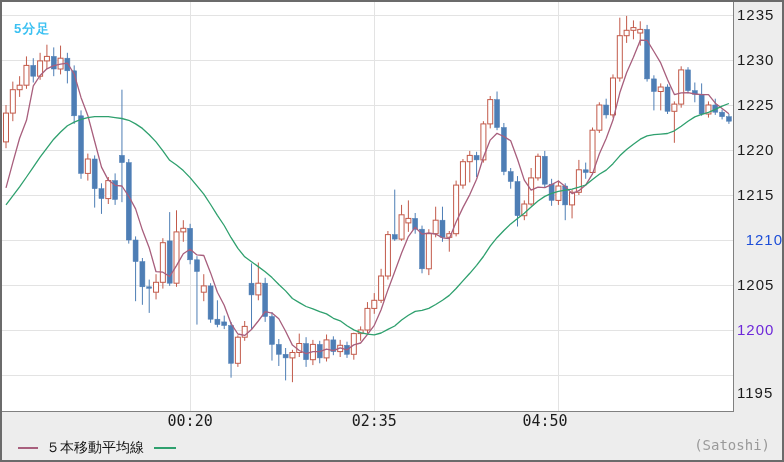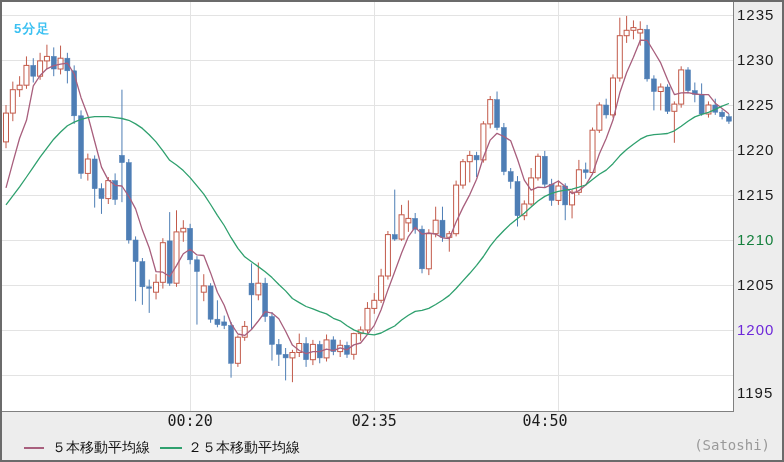--- a/index.html
+++ b/index.html
@@ -11,21 +11,21 @@
         border-right:1px solid #808080;border-bottom:1px solid #808080;box-sizing:border-box;}
   #plot svg{position:absolute;left:0;top:0;}
   #chart-title{position:absolute;left:14px;top:20px;font-size:13px;font-weight:bold;
         letter-spacing:1px;z-index:5;}
   .ylabel{position:absolute;left:737px;width:46px;height:18px;line-height:18px;
         font-family:Liberation Sans, sans-serif;font-size:15px;
         letter-spacing:1px;text-align:left;}
   .xlabel{position:absolute;top:413px;width:64px;height:16px;line-height:16px;
         font-family:"DejaVu Sans Mono","Liberation Mono",monospace;font-size:15px;
         text-align:center;}
-  #legend{position:absolute;left:8px;top:438px;height:20px;width:500px;}
+  #legend{position:absolute;left:2px;top:438px;height:20px;width:500px;}
   .leg-line{position:absolute;top:9px;height:2px;}
   .leg-text{position:absolute;top:0;height:18px;line-height:18px;font-size:14px;color:#111;}
   #satoshi{position:absolute;right:14px;top:436px;height:18px;line-height:18px;
         font-family:"DejaVu Sans Mono","Liberation Mono",monospace;font-size:14px;}
 </style>
 </head>
 <body>
 
 <div id="stage" style="background: rgb(237, 237, 237);">
   <div id="plot" style="background: rgb(255, 255, 255);">
@@ -260,31 +260,30 @@
         <polyline points="4.0,202.9 10.8,193.9 17.6,184.9 24.5,175.0 31.3,165.1 38.1,155.2 44.9,146.2 51.7,137.2 58.6,130.0 65.4,123.7 72.2,120.1 79.0,117.4 85.8,115.6 92.7,114.7 99.5,114.7 106.3,114.7 113.1,115.6 119.9,116.5 126.8,118.3 133.6,121.9 140.4,126.4 147.2,132.7 154.0,139.9 160.9,148.9 167.7,158.3 174.5,163.0 181.3,168.6 188.1,175.6 195.0,183.8 201.8,192.2 208.6,202.5 215.4,213.3 222.2,223.5 229.1,235.7 235.9,246.4 242.7,254.8 249.5,259.7 256.3,264.6 263.2,269.8 270.0,275.6 276.8,282.5 283.6,288.9 290.4,296.5 297.3,300.6 304.1,304.5 310.9,306.8 317.7,309.6 324.5,311.9 331.4,316.3 338.2,318.8 345.0,323.7 351.8,327.9 358.6,330.7 365.5,332.2 372.3,332.8 379.1,331.0 385.9,327.4 392.7,324.0 399.6,318.0 406.4,313.3 413.2,309.4 420.0,308.3 426.8,306.4 433.7,302.5 440.5,298.2 447.3,293.4 454.1,286.5 460.9,278.9 467.8,271.3 474.6,263.3 481.4,254.5 488.2,244.2 495.0,235.7 501.9,228.5 508.7,221.9 515.5,216.4 522.3,211.2 529.1,205.1 536.0,199.0 542.8,194.4 549.6,191.4 556.4,189.4 563.2,188.1 570.1,187.2 576.9,185.2 583.7,183.0 590.5,177.4 597.3,172.3 604.2,168.1 611.0,161.7 617.8,153.8 624.6,147.6 631.4,142.2 638.3,137.2 645.1,133.9 651.9,132.6 658.7,132.1 665.5,131.5 672.4,128.8 679.2,124.3 686.0,119.3 692.8,114.9 699.6,112.4 706.5,110.3 713.3,107.4 720.1,104.1 726.9,101.5" fill="none" stroke="#2fa06e" stroke-width="1.3" stroke-linejoin="round"></polyline>
       </svg>
   </div>
   <div id="chart-title" style="color: rgb(60, 193, 242);">5分足</div>
   <div id="y-axis">
       <div class="ylabel" style="top: 6px; color: rgb(27, 27, 27);">1235</div>
       <div class="ylabel" style="top: 51px; color: rgb(27, 27, 27);">1230</div>
       <div class="ylabel" style="top: 96px; color: rgb(27, 27, 27);">1225</div>
       <div class="ylabel" style="top: 141px; color: rgb(27, 27, 27);">1220</div>
       <div class="ylabel" style="top: 186px; color: rgb(27, 27, 27);">1215</div>
-      <div class="ylabel" style="top: 231px; color: #15803d;">1210</div>
+      <div class="ylabel" style="top: 231px; color: #1d4ed8; text-align: right;">1210</div>
       <div class="ylabel" style="top: 276px; color: rgb(27, 27, 27);">1205</div>
       <div class="ylabel" style="top: 321px; color: #6d28d9;">1200</div>
       <div class="ylabel" style="top: 384px; color: rgb(27, 27, 27);">1195</div>
     </div>
   <div id="x-axis">
       <div class="xlabel" style="left: 158.14px; color: rgb(27, 27, 27);">00:20</div>
       <div class="xlabel" style="left: 342.28px; color: rgb(27, 27, 27);">02:35</div>
       <div class="xlabel" style="left: 513px; color: rgb(27, 27, 27);">04:50</div>
     </div>
   <div id="legend">
     <span class="leg-line" id="leg-line-ma5" style="left: 16px; width: 20px; background: rgb(168, 95, 125);"></span>
     <span class="leg-text" style="left:44px;">５本移動平均線</span>
     <span class="leg-line" id="leg-line-ma25" style="left: 152px; width: 22px; background: rgb(47, 160, 110);"></span>
-    <span class="leg-text" style="left:180px;">２５本移動平均線</span>
   </div>
   <div id="satoshi" style="color: rgb(154, 154, 154);">(Satoshi)</div>
   <div id="frame" style="border-color: rgb(107, 107, 107);"></div>
 </div>
 
 </body></html>

